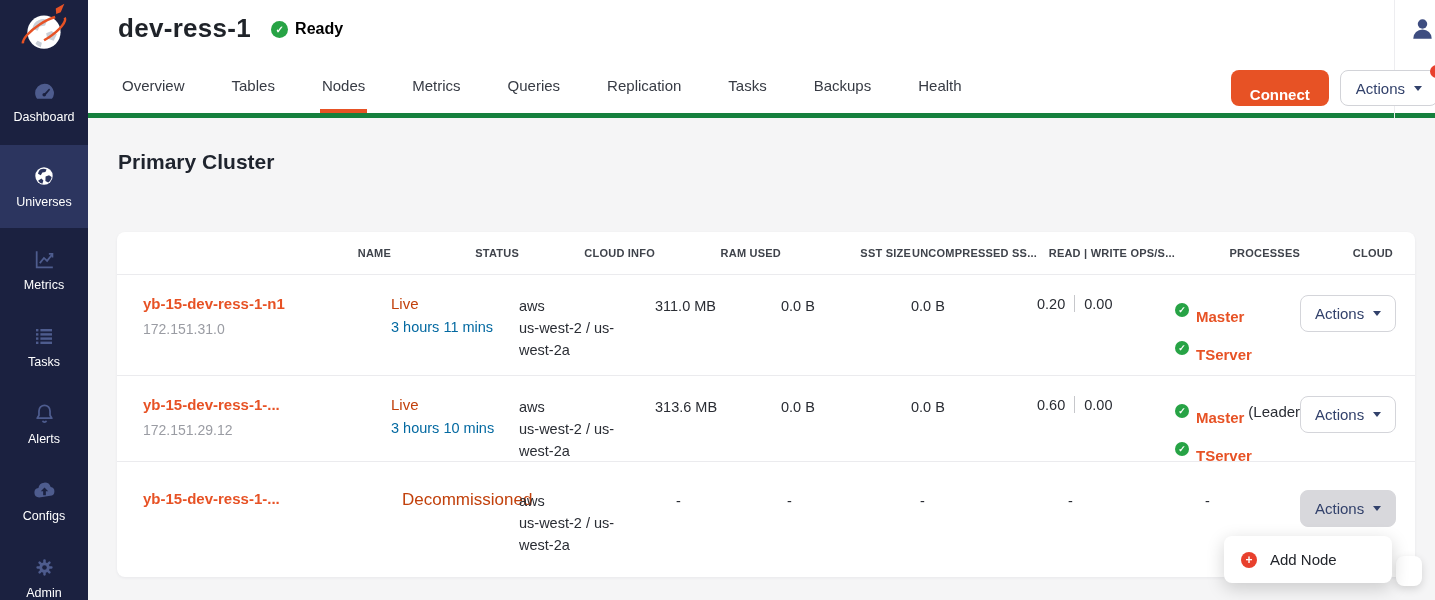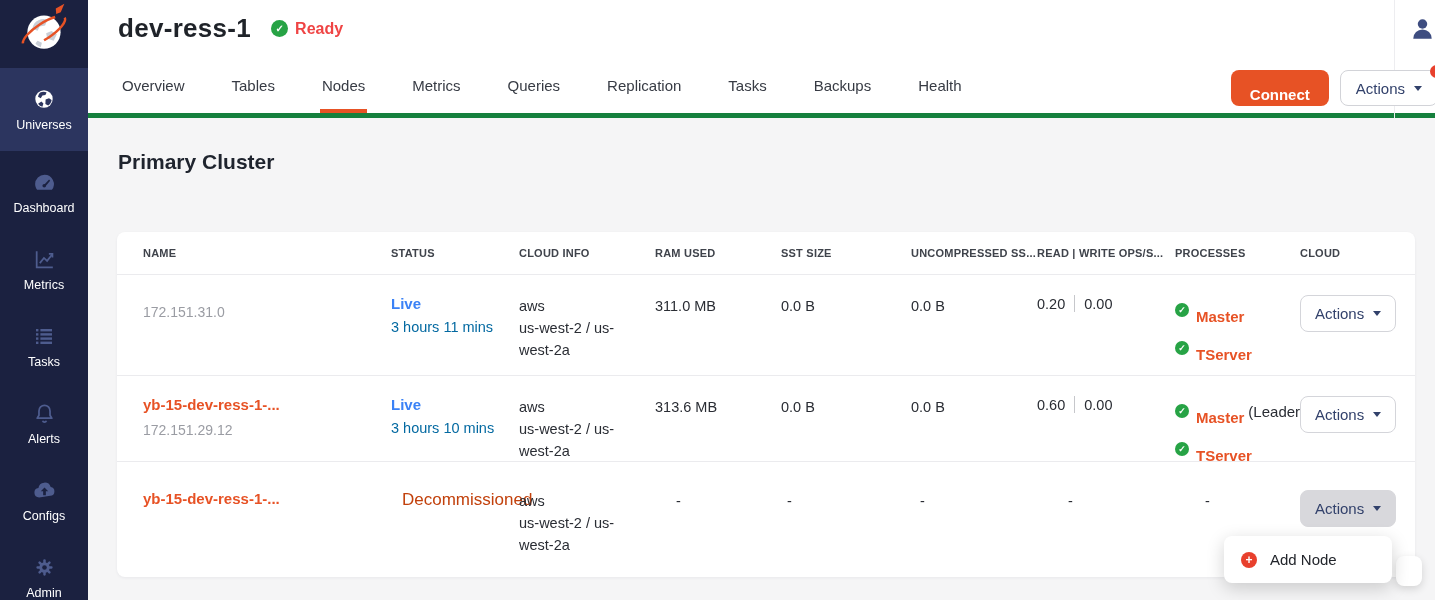--- a/index.html
+++ b/index.html
@@ -14,21 +14,21 @@
     padding:13px 2px; margin-top:6px; color:#fff; font-size:12.5px; cursor:pointer; }
   .nav-item .icn { height:24px; display:flex; align-items:center; justify-content:center; }
   .nav-item.active { background:#2c355f; padding:19px 2px; margin-top:8px; }
 
   
   .header { position:absolute; left:88px; top:0; width:1371px; height:118px;
     background:#fff; border-bottom:5px solid #15803d; }
   .header-divider { position:absolute; right:64px; top:0; width:1px; height:118px; background:#ededf0; }
   .title-row { position:absolute; left:30px; top:13px; display:flex; align-items:center; gap:20px; }
   .page-title { font-size:26px; font-weight:700; color:#1f2329; letter-spacing:.3px; }
-  .ready-badge { display:flex; align-items:flex-start; gap:7px; color:#ef4444; font-weight:700; font-size:16px; }
+  .ready-badge { display:flex; align-items:flex-end; gap:7px; color:#000000; font-weight:700; font-size:16px; }
   .check-circle { width:17px; height:17px; border-radius:50%; background:#27a345; color:#fff;
     display:inline-flex; align-items:center; justify-content:center; font-size:10px; font-weight:700; flex:none; }
   .check-circle::before { content:"\2713"; }
   .check-circle.sm { width:14px; height:14px; font-size:9px; }
 
   .tabs { position:absolute; left:32px; bottom:0; display:flex; gap:43px; }
   .tab { font-size:15px; color:#373b44; padding:10px 2px 15px; border-bottom:4px solid transparent; cursor:pointer; }
   .tab.active { border-bottom-color:#e75225; }
 
   .header-buttons { position:absolute; right:21px; top:70px; display:flex; gap:11px; }
@@ -42,28 +42,28 @@
     border-top:5.5px solid currentColor; display:inline-block; }
   .user-area { position:absolute; right:6px; top:15px; display:flex; align-items:center; gap:9px; color:#3e4d80; cursor:pointer; }
 
   
   .section-title { position:absolute; left:118px; top:150px; font-size:21px; font-weight:700; color:#1f242e; }
 
   .card { position:absolute; left:117px; top:232px; width:1298px; height:345px;
     background:#fff; border-radius:8px; box-shadow:0 1px 3px rgba(40,40,60,.06); }
   .grid-row { display:grid; grid-template-columns:248px 128px 136px 126px 130px 126px 138px 125px 1fr;
     padding-left:26px; padding-right:22px; }
-  .thead { height:42px; align-items:center; }
+  .thead { height:42px; align-items:center;text-align:right; }
   .th { font-size:11px; font-weight:700; color:#3f434b; letter-spacing:.02em; white-space:nowrap; overflow:hidden; }
   .tr { border-top:1px solid #ebebee; padding-top:20px; align-items:start; }
   .tr.r1 { height:101px; } .tr.r2 { height:86px; } .tr.r3 { height:116px; padding-top:28px; }
 
   .node-name { color:#e75225; font-weight:700; font-size:15px; cursor:pointer; white-space:nowrap; }
   .node-ip { color:#9a9ca3; font-size:14px; margin-top:9px; }
-  .status-live { color:#3b82f6; font-weight:700; font-size:15px; }
+  .status-live { color:#c2410c; font-weight:400; font-size:15px; }
   .status-plain { color:#c2410c; font-size:17px;margin-left:11px; }
   .uptime { color:#0369a1; font-size:14.5px; margin-top:7px; }
   .cell-text { color:#2a2d34; font-size:14.5px; line-height:22px; }
   .cloud-region { max-width:106px; }
   .rw { display:flex; align-items:center; color:#2a2d34; font-size:14.5px; }
   .rw-div { width:1px; height:17px; background:#c6c7cb; margin:0 9px; }
   .proc-line { display:flex; align-items:center; gap:7px; margin-bottom:8px; font-size:15px; }
   .proc-link { color:#e75225; font-weight:600; cursor:pointer;margin-top:13px; }
   .proc-suffix { color:#2a2d34; font-weight:400; }
   .btn-row-actions { background:#fff; border:1px solid #d4d5da; border-radius:8px; color:#32416b;
@@ -89,41 +89,41 @@
     <svg viewBox="0 0 56 56" width="60" height="60">
       <circle cx="28" cy="30" r="15.5" fill="#fff"></circle>
       <path d="M19 22c3-4 9-5.4 12-3.2l-2 5-5 1-2 4-5-2c.4-1.8 1-3.4 2-4.8z" fill="#c9ced6"></path>
       <path d="M30 31l5-2 5 3-3 6-6-2z" fill="#c9ced6"></path>
       <path d="M22 38l4 2-1 4c-2-.6-3.8-1.8-5-3.4z" fill="#c9ced6"></path>
       <ellipse cx="28" cy="29" rx="23" ry="7.4" fill="none" stroke="#e75225" stroke-width="2.3" transform="rotate(-33 28 29)" stroke-dasharray="40 22" stroke-dashoffset="10"></ellipse>
       <path d="M39 8l8-4.5-3.4 8-4.2 1.6z" fill="#e75225"></path>
     </svg>
   </div>
 
+  <div class="nav-item">
+    <span class="icn">
+      <svg viewBox="0 0 24 24" width="25" height="25">
+        <path d="M12 4.5A9 9 0 0 0 3 13.5c0 2.1.7 4 1.9 5.5h14.2A9 9 0 0 0 12 4.5z" fill="#4e5c8e"></path>
+        <path d="M11.2 14.6l5.2-5.4 1 1-4.8 5.8z" fill="#1b2140"></path>
+        <circle cx="11.7" cy="15.2" r="1.7" fill="#1b2140"></circle>
+      </svg>
+    </span>
+    <span>Dashboard</span>
+  </div>
+
   <div class="nav-item active">
     <span class="icn">
       <svg viewBox="0 0 24 24" width="24" height="24">
         <circle cx="12" cy="12" r="8.7" fill="#fff"></circle>
         <path d="M8.2 5.6c2-1.2 4.6-1.2 6.4-.2l-1.2 2.6-3 .6-1.6 2.6-2.8-1.4c.4-1.7 1.2-3.2 2.2-4.2z" fill="#2c355f"></path>
         <path d="M13.6 12.4l3.4-1.2 2.6 1.8c-.3 2.3-1.6 4.3-3.4 5.5l-2.8-1.5z" fill="#2c355f"></path>
         <path d="M9.4 14.6l2 1.8-1 3.4c-1.8-.5-3.3-1.6-4.3-3.1z" fill="#2c355f"></path>
       </svg>
     </span>
     <span>Universes</span>
-  </div>
-
-  <div class="nav-item">
-    <span class="icn">
-      <svg viewBox="0 0 24 24" width="25" height="25">
-        <path d="M12 4.5A9 9 0 0 0 3 13.5c0 2.1.7 4 1.9 5.5h14.2A9 9 0 0 0 12 4.5z" fill="#4e5c8e"></path>
-        <path d="M11.2 14.6l5.2-5.4 1 1-4.8 5.8z" fill="#1b2140"></path>
-        <circle cx="11.7" cy="15.2" r="1.7" fill="#1b2140"></circle>
-      </svg>
-    </span>
-    <span>Dashboard</span>
   </div>
 
   <div class="nav-item">
     <span class="icn">
       <svg viewBox="0 0 24 24" width="25" height="25" fill="none" stroke="#4e5c8e" stroke-width="1.7">
         <path d="M4.5 4v15.5H20"></path>
         <path d="M7.5 15.5l4-5 3 2.8 5-6.3"></path>
         <path d="M16.2 6.6h3.4V10"></path>
       </svg>
     </span>
@@ -235,20 +235,21 @@
     <div class="th">RAM USED</div>
     <div class="th">SST SIZE</div>
     <div class="th">UNCOMPRESSED SS...</div>
     <div class="th">READ | WRITE OPS/S...</div>
     <div class="th">PROCESSES</div>
     <div class="th">CLOUD</div>
   </div>
 
   <div class="grid-row tr r1">
     <div>
+      <div class="node-name">yb-15-dev-ress-1-n1</div>
       <div class="node-ip">172.151.31.0</div>
     </div>
     <div>
       <div class="status-live">Live</div>
       <div class="uptime">3 hours 11 mins</div>
     </div>
     <div class="cell-text cloud-region">
       <div>aws</div>
       <div>us-west-2 / us-west-2a</div>
     </div>

